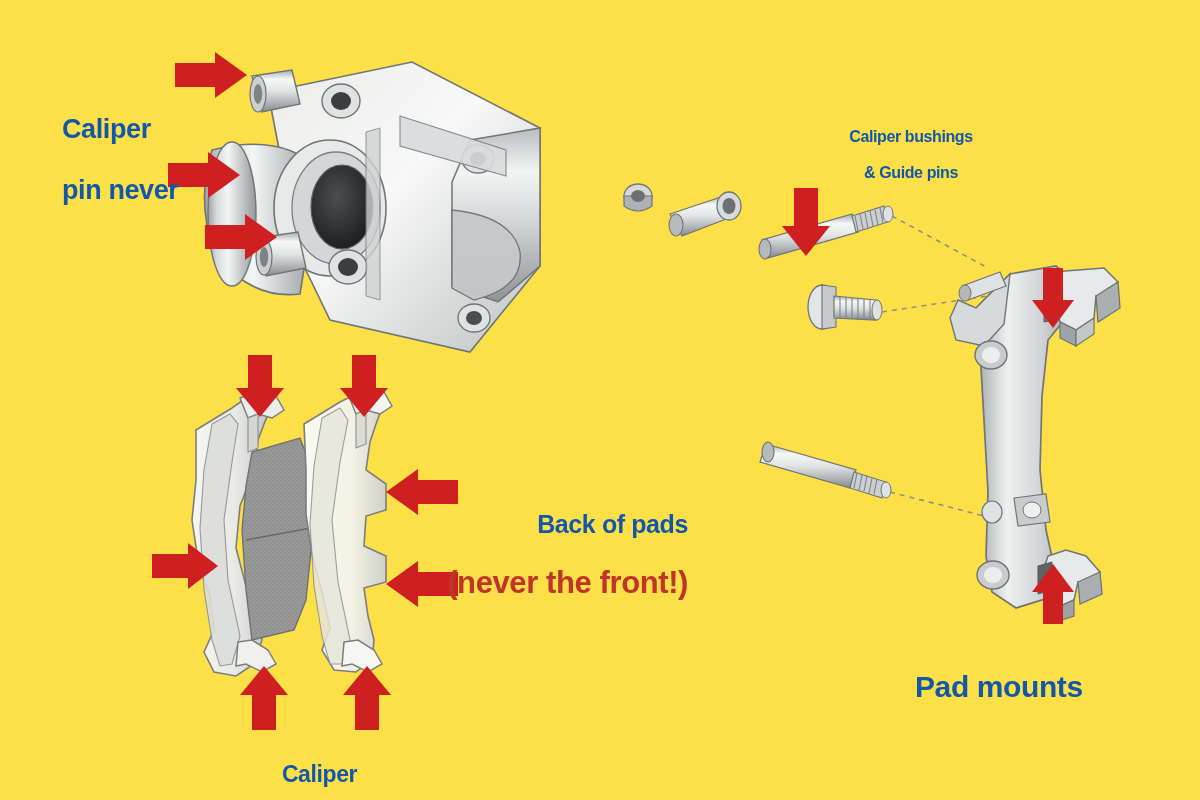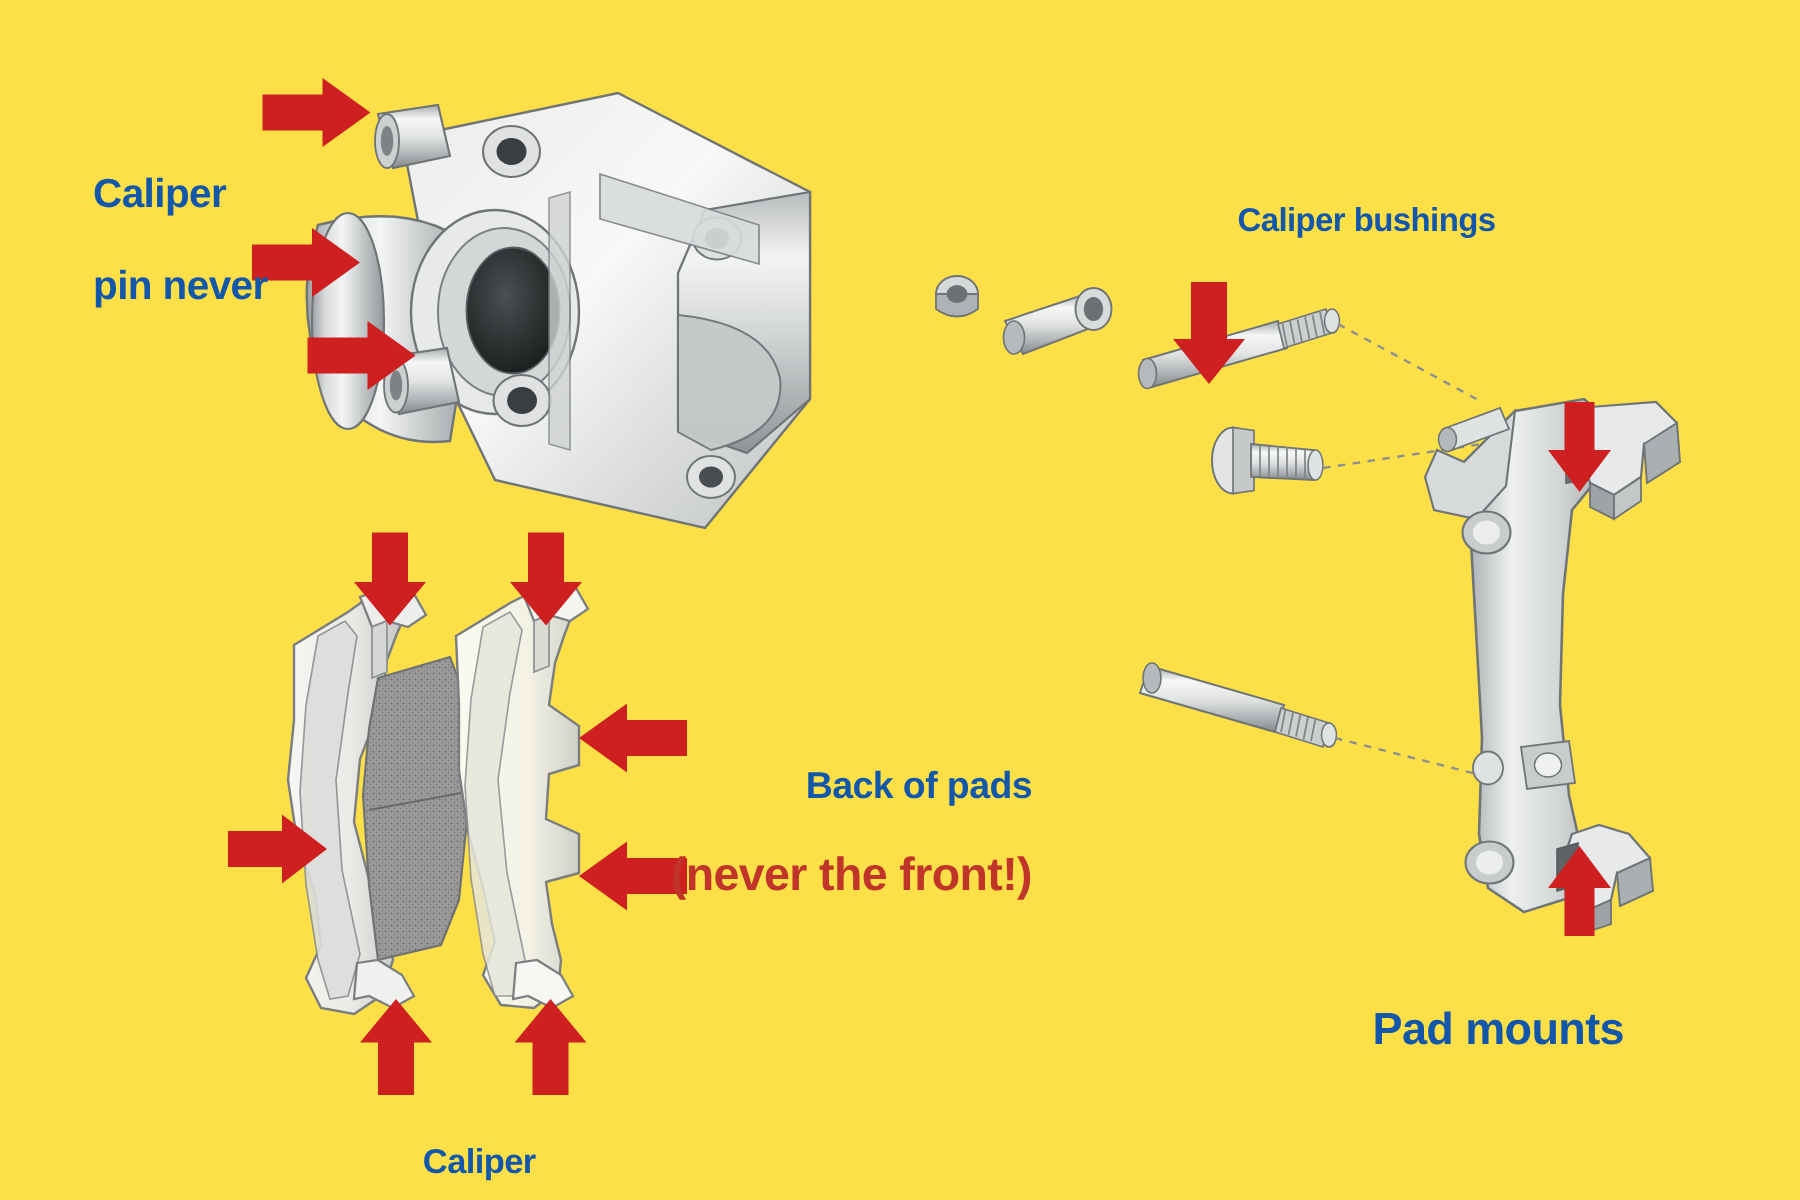--- a/index.html
+++ b/index.html
@@ -34,21 +34,21 @@
   .lbl-blue { color: #1357ab; }
   .lbl-red  { color: #c1342a; }
 
   #lbl-caliper-pin-holes {
     left: 62px; top: 84px;
     font-size: 27px;
     text-align: left;
   }
   #lbl-caliper-bushings {
     left: 786px; top: 110px;
-    font-size: 22px;
+    font-size: 16px;
     text-align: center;
     width: 250px;
   }
   #lbl-back-of-pads {
     left: 438px; top: 482px;
     font-size: 25px;
     text-align: right;
     width: 250px;
   }
   #lbl-back-of-pads .line2 { font-size: 31px; }
@@ -368,20 +368,21 @@
     </g>
   </svg>
 
   <div class="label lbl-blue" id="lbl-caliper-pin-holes">
     <div>Caliper</div>
     <div>pin never</div>
   </div>
 
   <div class="label lbl-blue" id="lbl-caliper-bushings">
     <div>Caliper bushings</div>
+    <div>&amp; Guide pins</div>
   </div>
 
   <div class="label" id="lbl-back-of-pads">
     <div class="lbl-blue">Back of pads</div>
     <div class="lbl-red line2">(never the front!)</div>
   </div>
 
   <div class="label lbl-blue" id="lbl-mounting-tabs">
     <div>Caliper</div>
     

